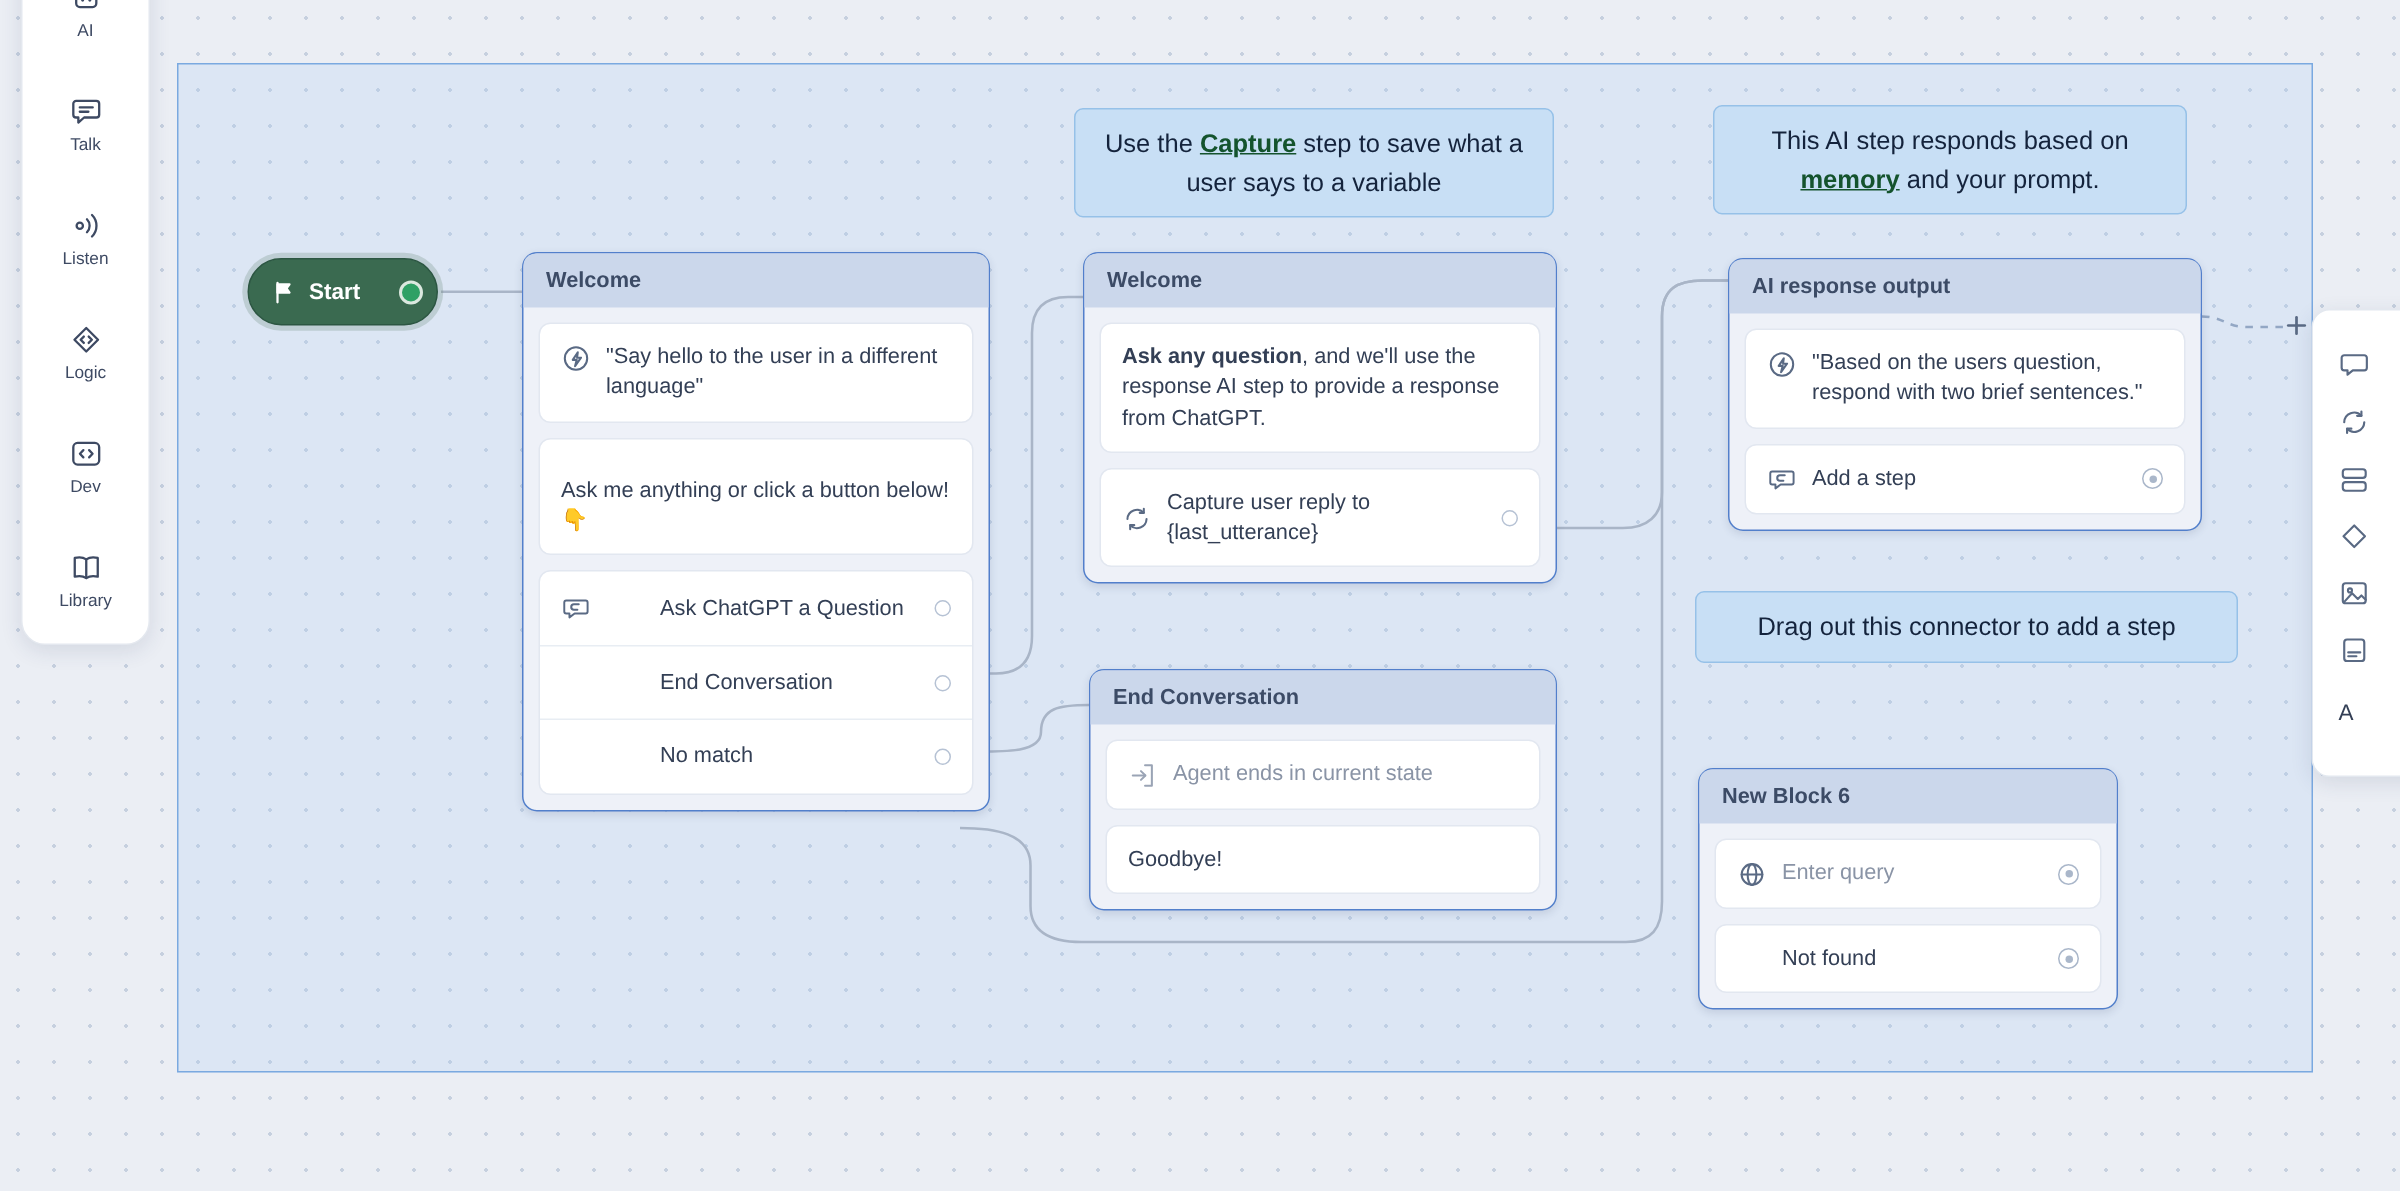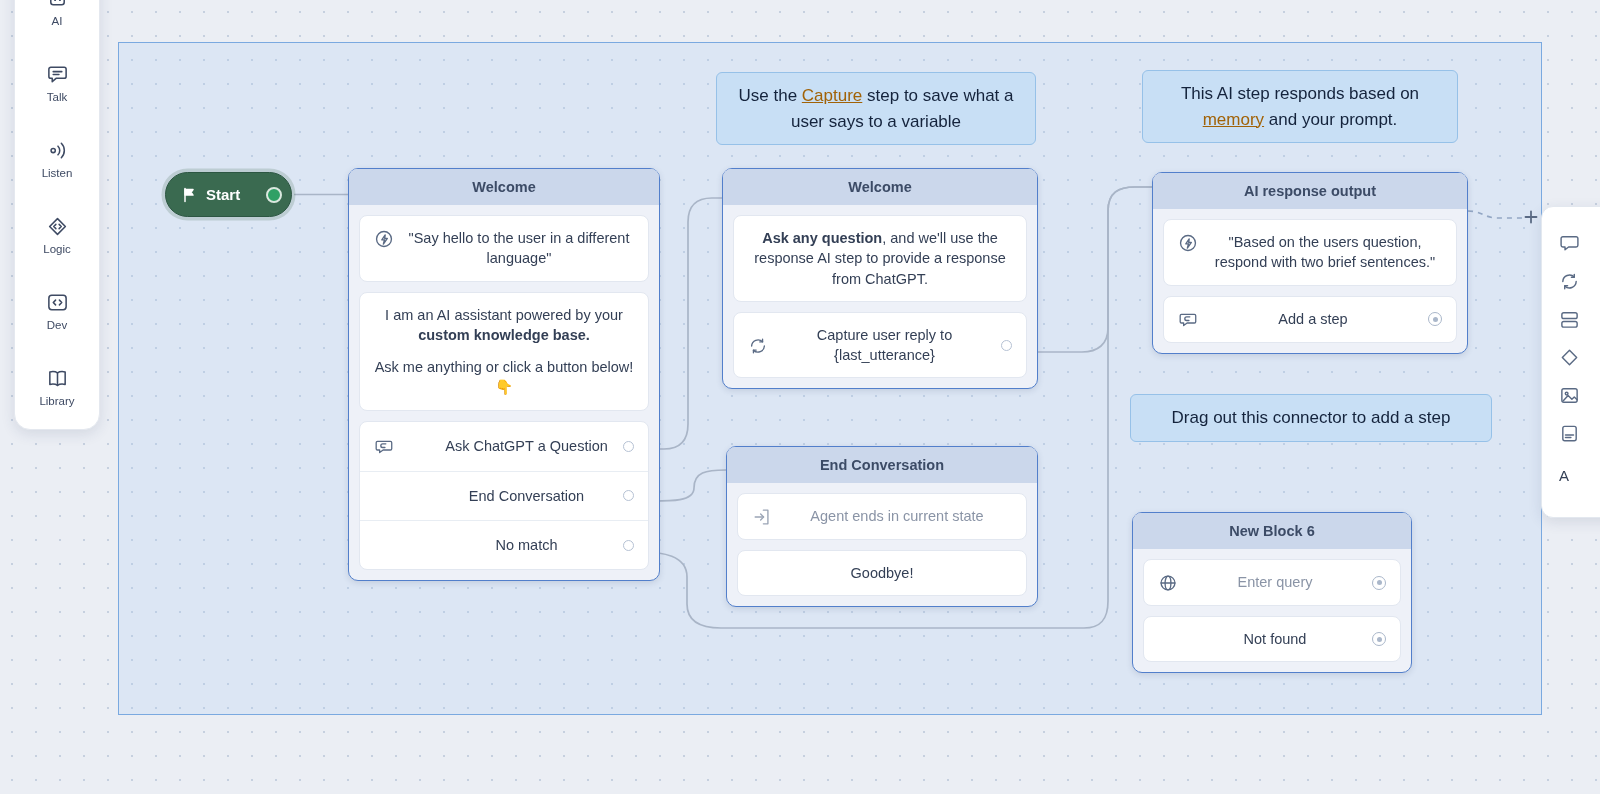--- a/index.html
+++ b/index.html
@@ -13,21 +13,21 @@
     color:#333f55;
   }
   .selection{position:absolute;left:118px;top:42px;width:1424px;height:673px;
     background:rgba(170,205,245,.22);border:1.5px solid #7aa9e0;z-index:0;}
   svg.wires{position:absolute;left:0;top:0;width:1600px;height:794px;z-index:1;pointer-events:none;}
   svg.wires path{fill:none;stroke:#a9b5c7;stroke-width:1.7;}
   svg.wires path.dashed{stroke:#93a7c4;stroke-dasharray:5 5;}
 
   
   .block{position:absolute;background:#eef1f8;border:1.5px solid #527fcb;border-radius:10px;
-    box-shadow:0 2px 6px rgba(40,60,100,.14);z-index:2;text-align:center;}
+    box-shadow:0 2px 6px rgba(40,60,100,.14);z-index:2;}
   .block-header{padding:10px 15px;background:#cbd7eb;border-radius:8px 8px 0 0;
     font-size:14.5px;font-weight:700;color:#3c4b66;}
   .block-body{padding:10px;display:flex;flex-direction:column;gap:10px;}
   .card{background:#fff;border:1px solid #e2e7f0;border-radius:8px;padding:12px 14px;
     font-size:14.5px;line-height:1.4;color:#333f55;}
   .card.flexrow{display:flex;align-items:flex-start;gap:10px;}
   .card .grow{flex:1;}
   .gray{color:#8a94a6;}
   .msg-gap{height:12px;}
   b{font-weight:700;}
@@ -50,21 +50,21 @@
   .start{position:absolute;left:165px;top:172px;height:45px;min-width:127px;z-index:2;
     background:#3a6a50;border:1.5px solid #2c5642;border-radius:24px;
     box-shadow:0 0 0 3.5px rgba(110,140,125,.28);
     display:flex;align-items:center;gap:9px;padding:0 9px 0 15px;}
   .start .lbl{color:#fff;font-size:15px;font-weight:600;flex:1;}
   .start-port{width:16px;height:16px;border-radius:50%;background:#2fa065;border:2px solid #dbe8df;flex:none;}
 
   
   .note{position:absolute;background:#c8dff5;border:1px solid #96c1e8;border-radius:6px;
     padding:10px 16px;font-size:17px;line-height:1.5;color:#14233c;text-align:center;z-index:3;}
-  .note .link{color:#a16207;font-weight:400;text-decoration:underline;cursor:pointer;}
+  .note .link{color:#14532d;font-weight:700;text-decoration:underline;cursor:pointer;}
 
   
   .sidebar{position:absolute;left:14px;top:-46px;width:86px;height:476px;background:#fff;
     border:1px solid #e4e8ef;border-radius:16px;box-shadow:0 4px 14px rgba(40,60,100,.12);
     z-index:5;display:flex;flex-direction:column;align-items:center;padding-top:14px;}
   .side-item{height:76px;display:flex;flex-direction:column;align-items:center;justify-content:center;gap:5px;width:100%;cursor:pointer;}
   .side-item svg{width:23px;height:23px;stroke:#3e4a63;fill:none;stroke-width:1.6;stroke-linecap:round;stroke-linejoin:round;}
   .side-item .slabel{font-size:11.5px;color:#3e4a63;}
 
   
@@ -125,21 +125,20 @@
     <div class="card flexrow">
       <span class="step-icon">
         <svg viewBox="0 0 22 22">
             <circle cx="11" cy="11" r="8.2"></circle>
             <path d="M12.3 6.5 L8.6 12 h2.9 l-1.2 4.6 4.4-6.2 h-2.9 z"></path>
           </svg>
       </span>
       <div class="grow">"Say hello to the user in a different language"</div>
     </div>
     <div class="card">
-      <div><span>I am an AI assistant powered by your </span><b>custom knowledge base.</b></div>
       <div class="msg-gap"></div>
       <div>Ask me anything or click a button below! 👇</div>
     </div>
     <div class="card btn-card">
       <div class="btn-row">
         <span class="step-icon">
           <svg viewBox="0 0 22 22">
               <path d="M3.5 4.5h15a1.5 1.5 0 0 1 1.5 1.5v7a1.5 1.5 0 0 1-1.5 1.5H10l-4 3v-3H3.5A1.5 1.5 0 0 1 2 13V6a1.5 1.5 0 0 1 1.5-1.5z" transform="translate(0.5 0.5) scale(0.95)"></path>
               <path d="M13 7.5 H9.5 a2 2 0 0 0 0 4 H12"></path>
             </svg>

